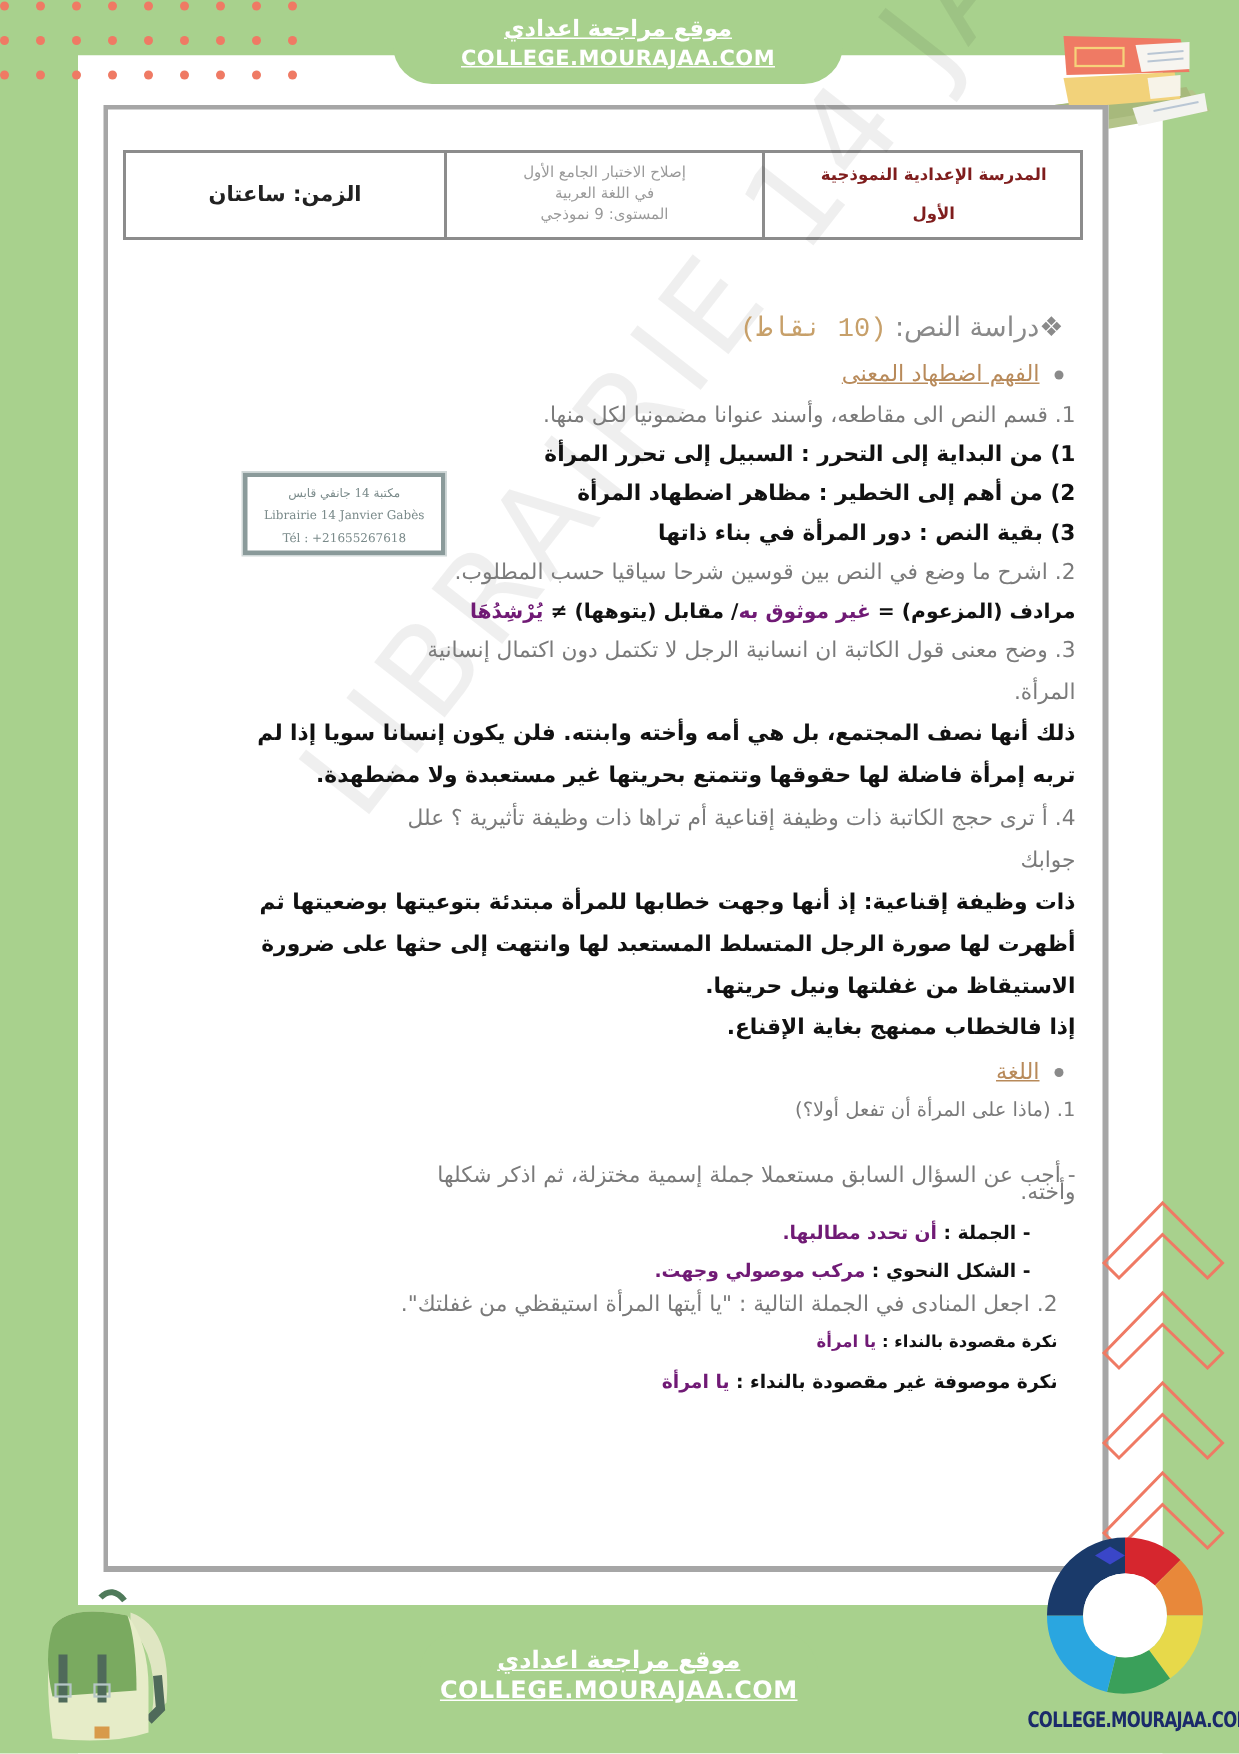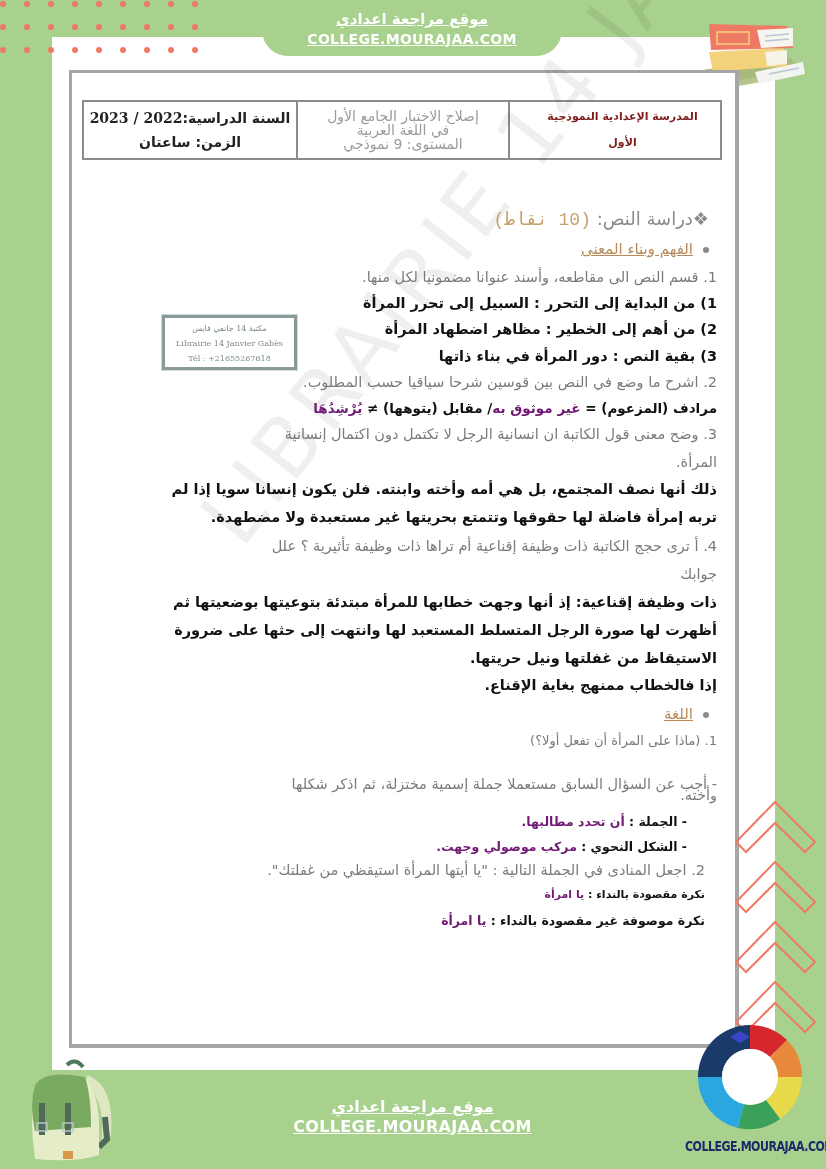--- a/index.html
+++ b/index.html
@@ -30,21 +30,21 @@
   
   .doc { position: absolute; left: 69px; top: 70px; width: 670px; height: 978px;
          border: 3px solid #a6a6a6; border-right-width: 4px; border-bottom-width: 4px; background: #fff; }
 
   .header-table { position: absolute; left: 10px; top: 27px; width: 640px; height: 60px;
                   border: 2px solid #8c8c8c; display: flex; direction: rtl; }
   .hcell { border-left: 2px solid #8c8c8c; display: flex; flex-direction: column;
            justify-content: center; align-items: center; text-align: center; }
   .hcell:last-child { border-left: none; }
   .hcell.school { width: 212px; font-size: 11px; font-weight: bold; color: #7f1d1d; line-height: 26px; padding-left: 15px; }
-  .hcell.subject { width: 212px; font-size: 14px; color: #9a9a9a; line-height: 14px; }
+  .hcell.subject { width: 212px; font-size: 10px; color: #9a9a9a; line-height: 14px; }
   .hcell.year { width: 212px; font-size: 14px; font-weight: bold; color: #222; line-height: 24px; }
   .hcell.year .yr { font-family: "DejaVu Serif", serif; }
 
   .content { position: absolute; left: 15px; top: 125px; width: 630px; direction: rtl; text-align: right;
              font-family: "DejaVu Sans", sans-serif; color: #111; }
   .line { position: absolute; right: 0; white-space: nowrap; font-size: 14.5px; font-weight: bold; }
   .q { color: #7a7a7a; font-weight: normal; }
   .red { color: #701a75; }
   .section-title { font-size: 18px; color: #8a8a8a; font-weight: normal; }
   .section-title .hl { color: #c7a06a; font-family: Liberation Mono, monospace; }
@@ -132,36 +132,35 @@
     <div class="hcell school">
       <span>المدرسة الإعدادية النموذجية</span>
       <span>الأول</span>
     </div>
     <div class="hcell subject">
       <span>إصلاح الاختبار الجامع الأول</span>
       <span>في اللغة العربية</span>
       <span>المستوى: 9 نموذجي</span>
     </div>
     <div class="hcell year">
-      <span><span>السنة الدراسية:</span><span class="yr" style="direction:ltr;unicode-bidi:embed">2023 / 2022</span></span>
       <span>الزمن: ساعتان</span>
     </div>
   </div>
 
   <div class="watermark">LIBRAIRIE 14 JANVIER</div>
 
   <div class="stamp">
     <div>مكتبة 14 جانفي قابس</div>
     <div>Librairie 14 Janvier Gabès</div>
     <div>Tél : +21655267618</div>
   </div>
 
   <div class="content">
     <div class="line section-title" style="top:10px;right:8px"><span>❖دراسة النص: </span><span class="hl">(10 نقاط)</span></div>
-    <div class="line" style="top:42px;right:8px"><span class="bullet"></span><span class="sub-title">الفهم وبناء المعنى</span></div>
+    <div class="line" style="top:42px;right:8px"><span class="bullet"></span><span class="sub-title">الفهم اضطهاد المعنى</span></div>
 
     <div class="line q" style="top:71px">1.  قسم النص الى مقاطعه، وأسند عنوانا مضمونيا لكل منها.</div>
     <div class="line" style="top:97px">1) من البداية إلى التحرر : السبيل إلى تحرر المرأة</div>
     <div class="line" style="top:123px">2)  من أهم إلى الخطير : مظاهر اضطهاد المرأة</div>
     <div class="line" style="top:150px">3) بقية النص : دور المرأة في بناء ذاتها</div>
     <div class="line q" style="top:176px">2.  اشرح ما وضع في النص بين قوسين شرحا سياقيا حسب المطلوب.</div>
     <div class="line" style="top:202px;font-size:13.5px"><span>مرادف (المزعوم) = </span><span class="red">غير موثوق به</span><span>/  مقابل (يتوهها) ≠ </span><span class="red">يُرْشِدُهَا</span></div>
     <div class="line q" style="top:228px">3.  وضح معنى قول الكاتبة ان انسانية الرجل لا تكتمل دون اكتمال إنسانية</div>
     <div class="line q" style="top:256px">المرأة.</div>
     <div class="line" style="top:283px">ذلك أنها نصف المجتمع، بل هي أمه وأخته وابنته. فلن يكون إنسانا سويا إذا لم</div>

